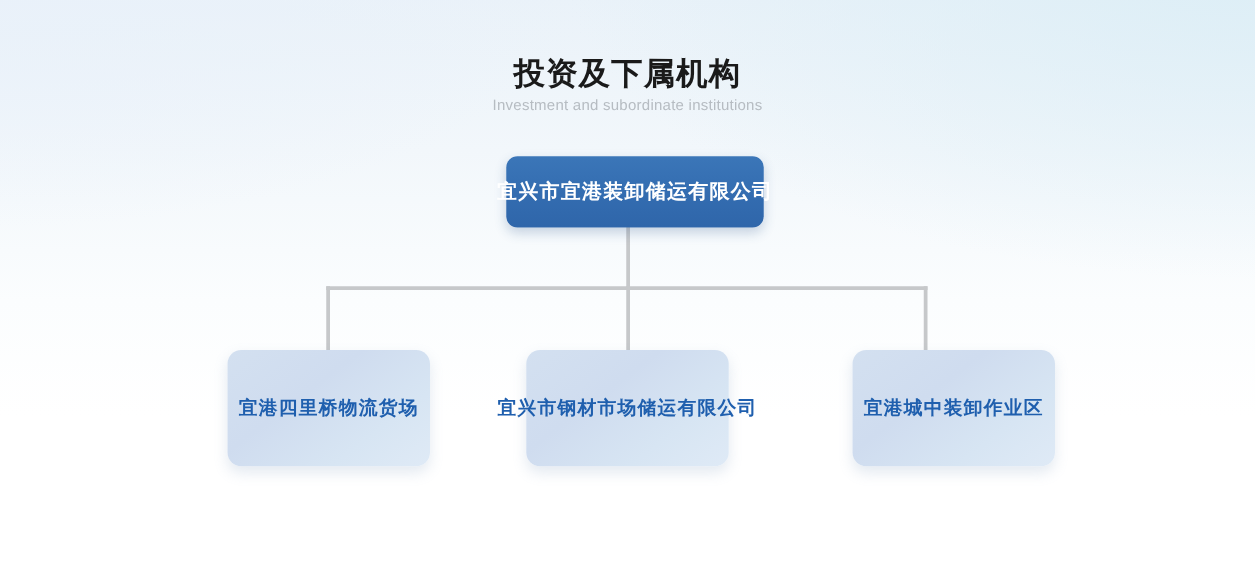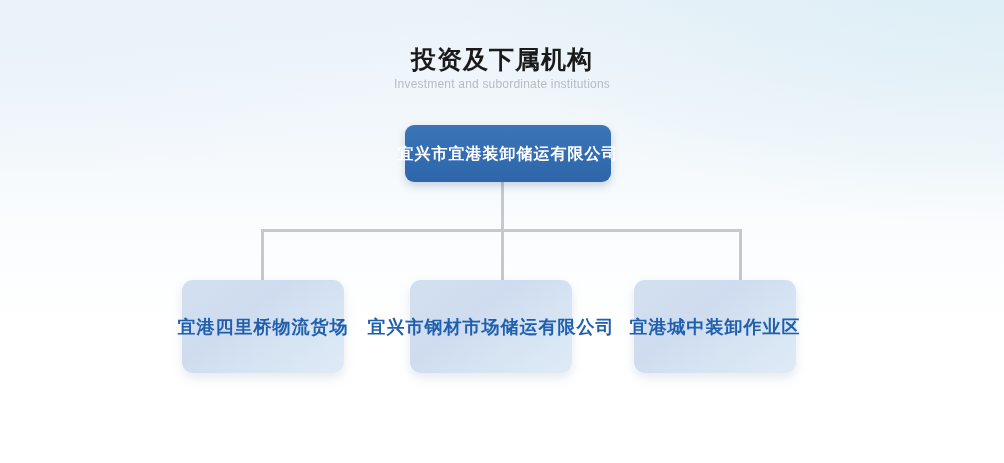--- a/index.html
+++ b/index.html
@@ -87,28 +87,28 @@
   }
 
   .node-child {
     top: 280px;
     width: 162px;
     height: 93px;
     border-radius: 11px;
     background: linear-gradient(143deg, #d3e0f0 0%, #cfdcef 38%, #d7e5f3 72%, #dfeaf6 100%);
     box-shadow: 0 5px 11px rgba(120, 150, 185, 0.20);
     color: #1f5fae;
-    font-size: 18px;
+    font-size: 15px;
     font-weight: bold;
     letter-spacing: 1px;
     line-height: 30px;
   }
   .node-child-1 { left: 182px; }
-  .node-child-2 { left: 410px; }
-  .node-child-3 { left: 634px; text-align: right; }
+  .node-child-2 { left: 421px; }
+  .node-child-3 { left: 682px; text-align: right; }
 </style>
 </head>
 <body>
 
 <div id="org-stage">
 
   <div class="heading">
     <div class="heading-title">投资及下属机构</div>
     <div class="heading-sub">Investment and subordinate institutions</div>
   </div>

